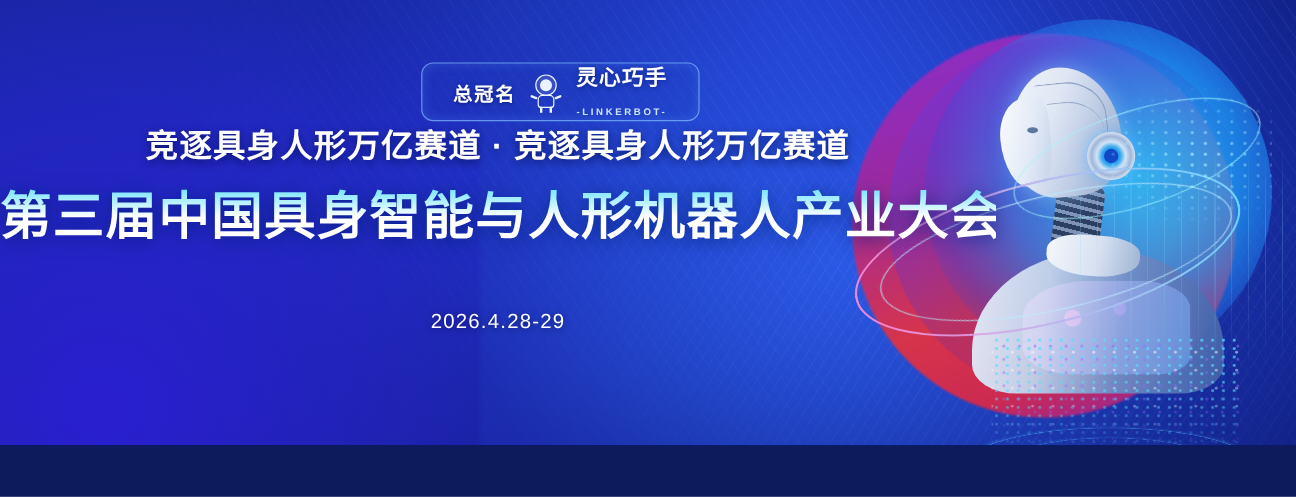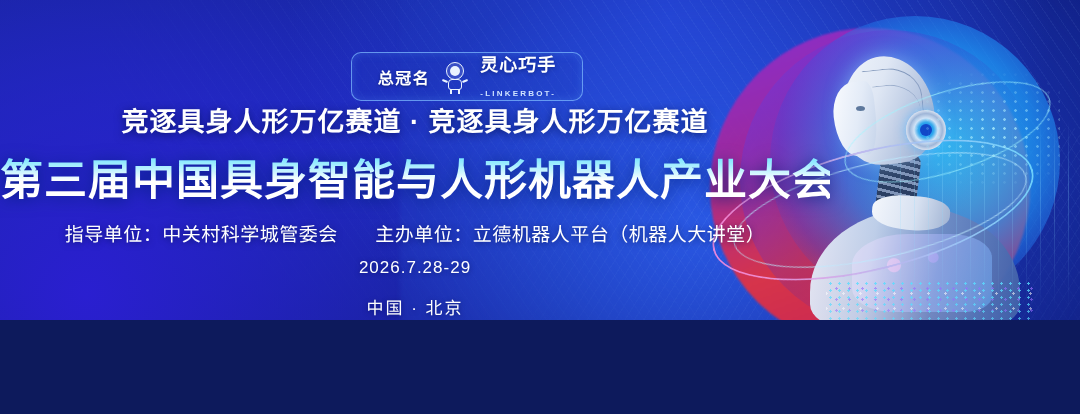--- a/index.html
+++ b/index.html
@@ -1,21 +1,21 @@
 <!DOCTYPE html>
 <html lang="zh-CN"><head>
 <meta charset="utf-8">
 <title>Conference Banner</title>
 <style>
   html,body{margin:0;padding:0;background:#0d1a5c;}
   *{box-sizing:border-box;}
 
   .banner{
     position:relative;
-    width:1080px;height:320px;
+    width:1080px;height:371px;
     overflow:hidden;
     font-family:"Liberation Sans","DejaVu Sans",sans-serif;
     background:#1226a8;
     user-select:none;
   }
 
   
   .bg-base{
     position:absolute;inset:0;
     background:
@@ -354,26 +354,20 @@
 
       <span class="brand">
         <span class="brand-cn">灵心巧手</span>
         <span class="brand-en">-LINKERBOT-</span>
       </span>
     </div>
 
     <div class="headline">
       <div class="subtitle">竞逐具身人形万亿赛道 · 竞逐具身人形万亿赛道</div>
       <div class="main-title">第三届中国具身智能与人形机器人产业大会</div>
-      <div class="orgline">
-        <span>指导单位：中关村科学城管委会</span>
-        <span class="org-gap"></span>
-        <span>主办单位：立德机器人平台（机器人大讲堂）</span>
-      </div>
     </div>
 
     <div class="datewrap">
-      <div class="date">2026.7.28-29</div>
-      <div class="place">中国 · 北京</div>
+      <div class="date">2026.4.28-29</div>
     </div>
 
   </div>
 </div>
 
 </body></html>

